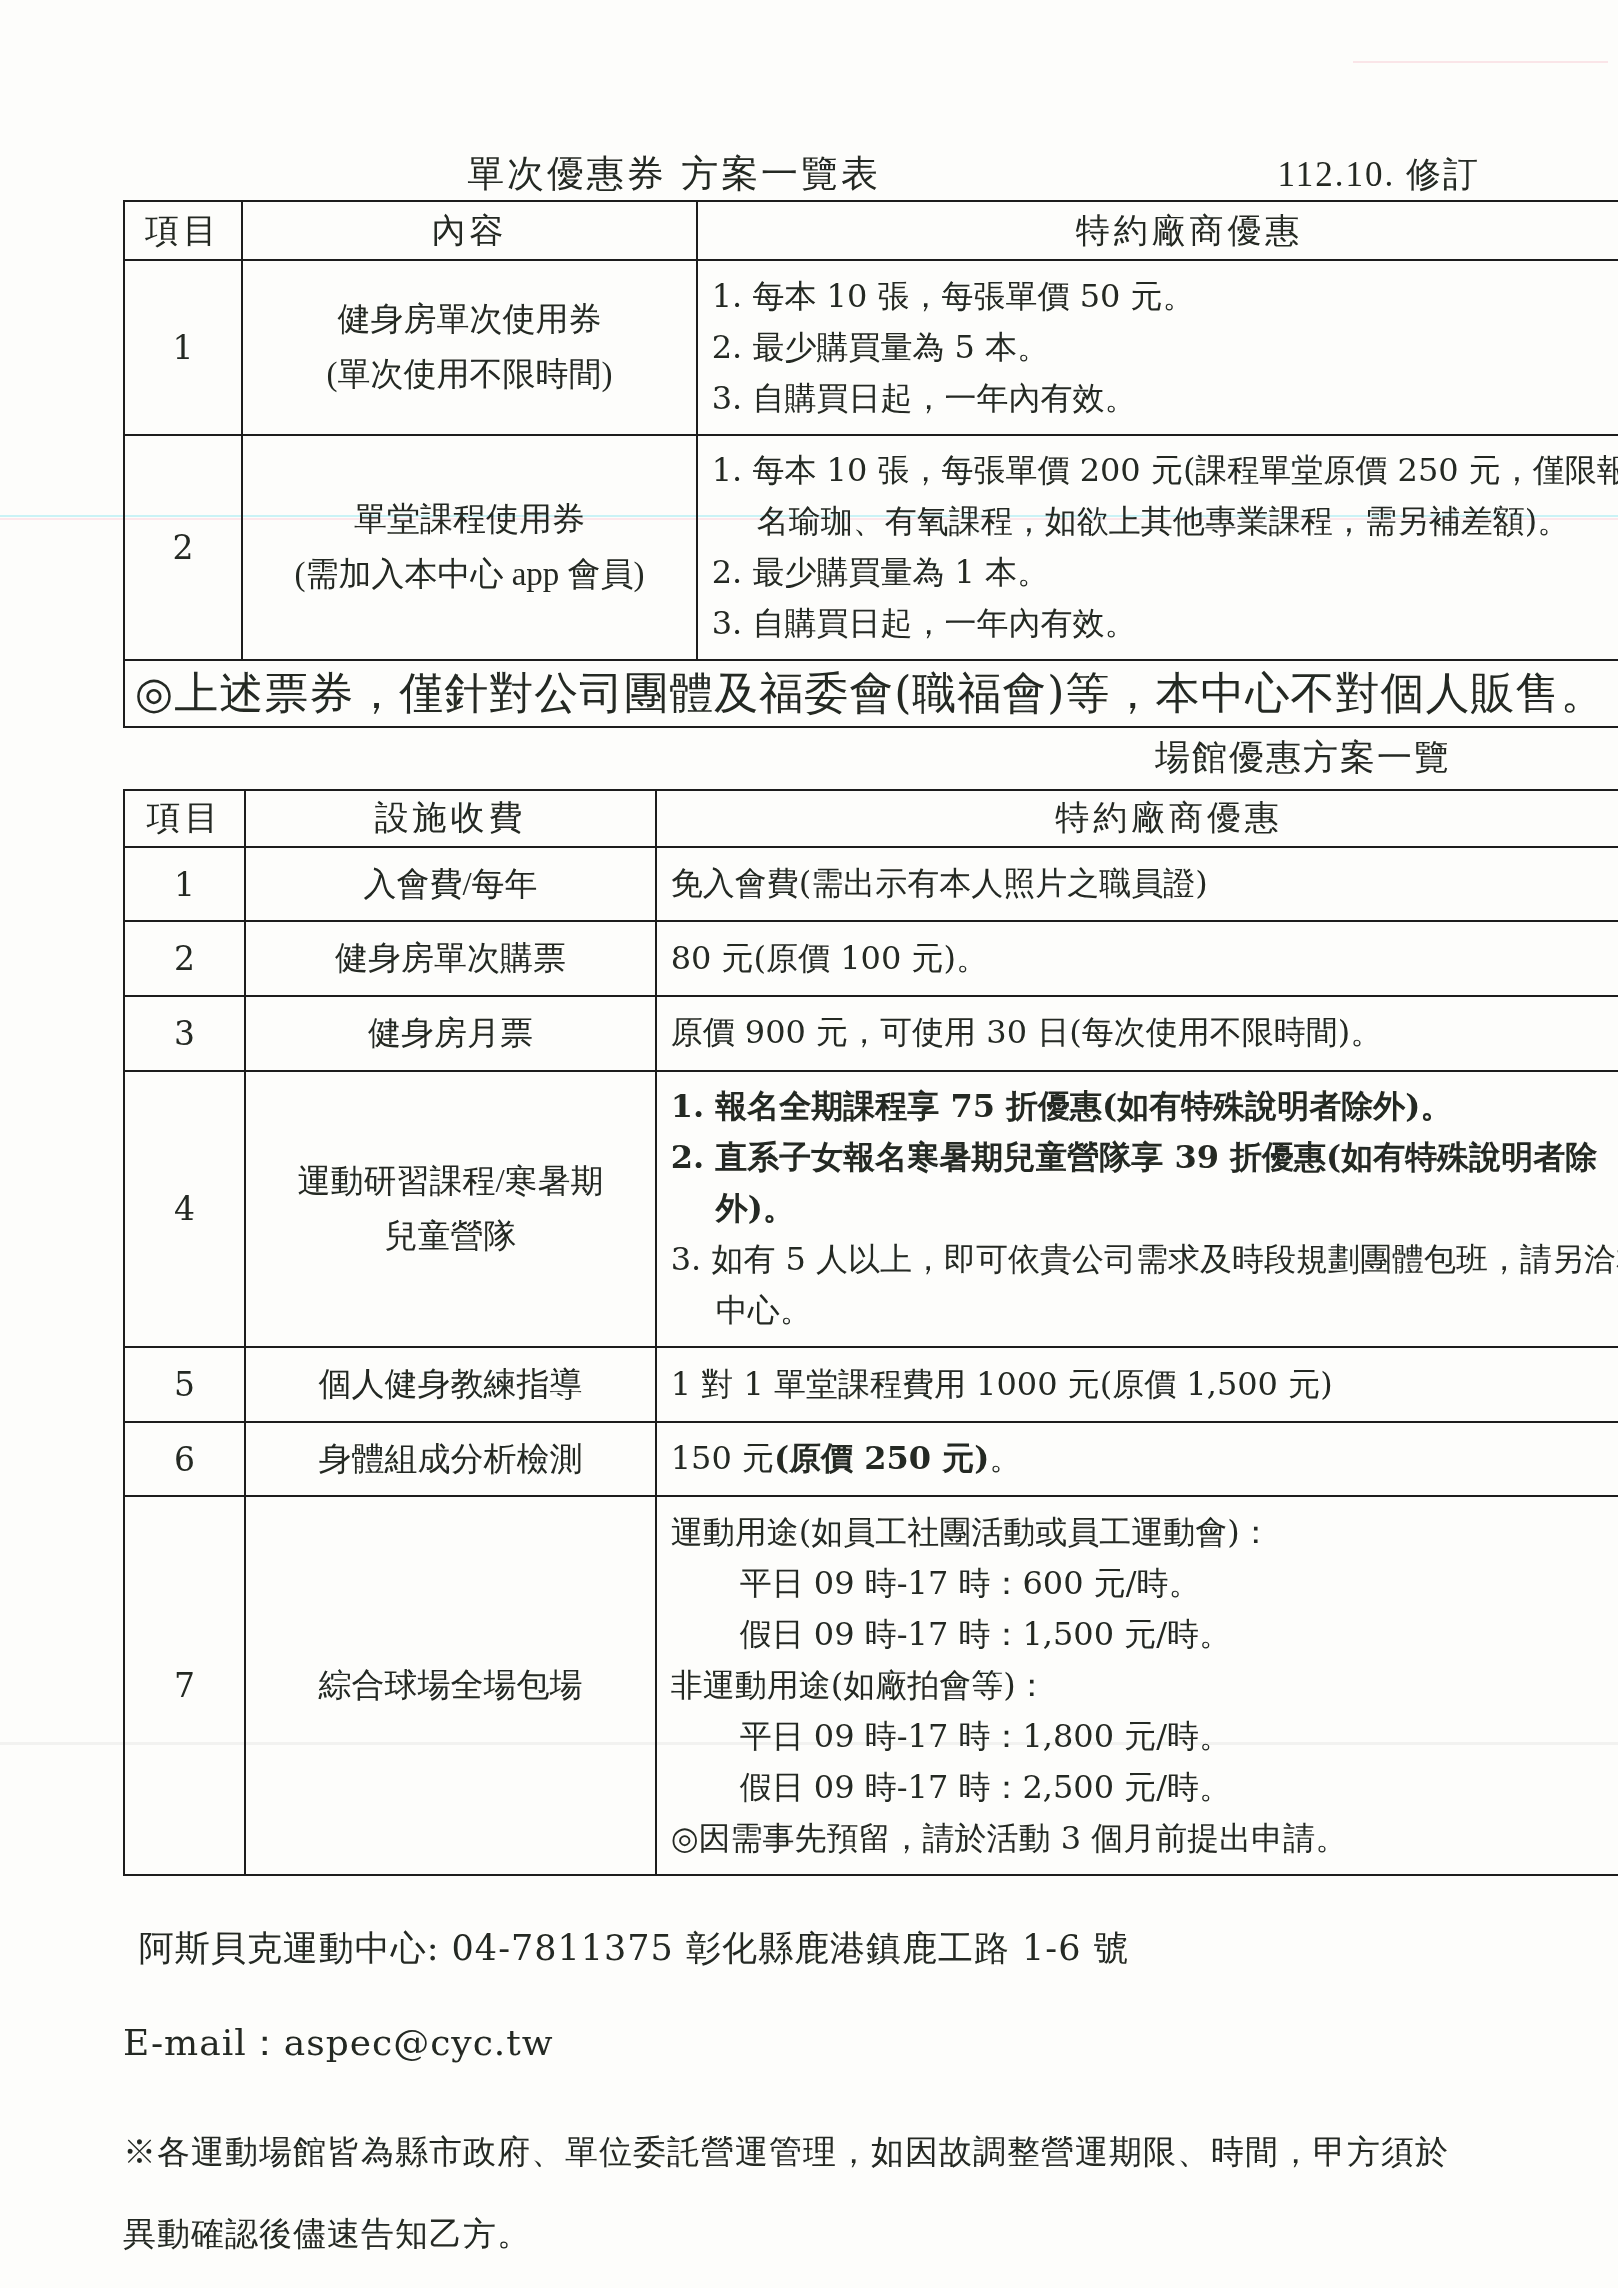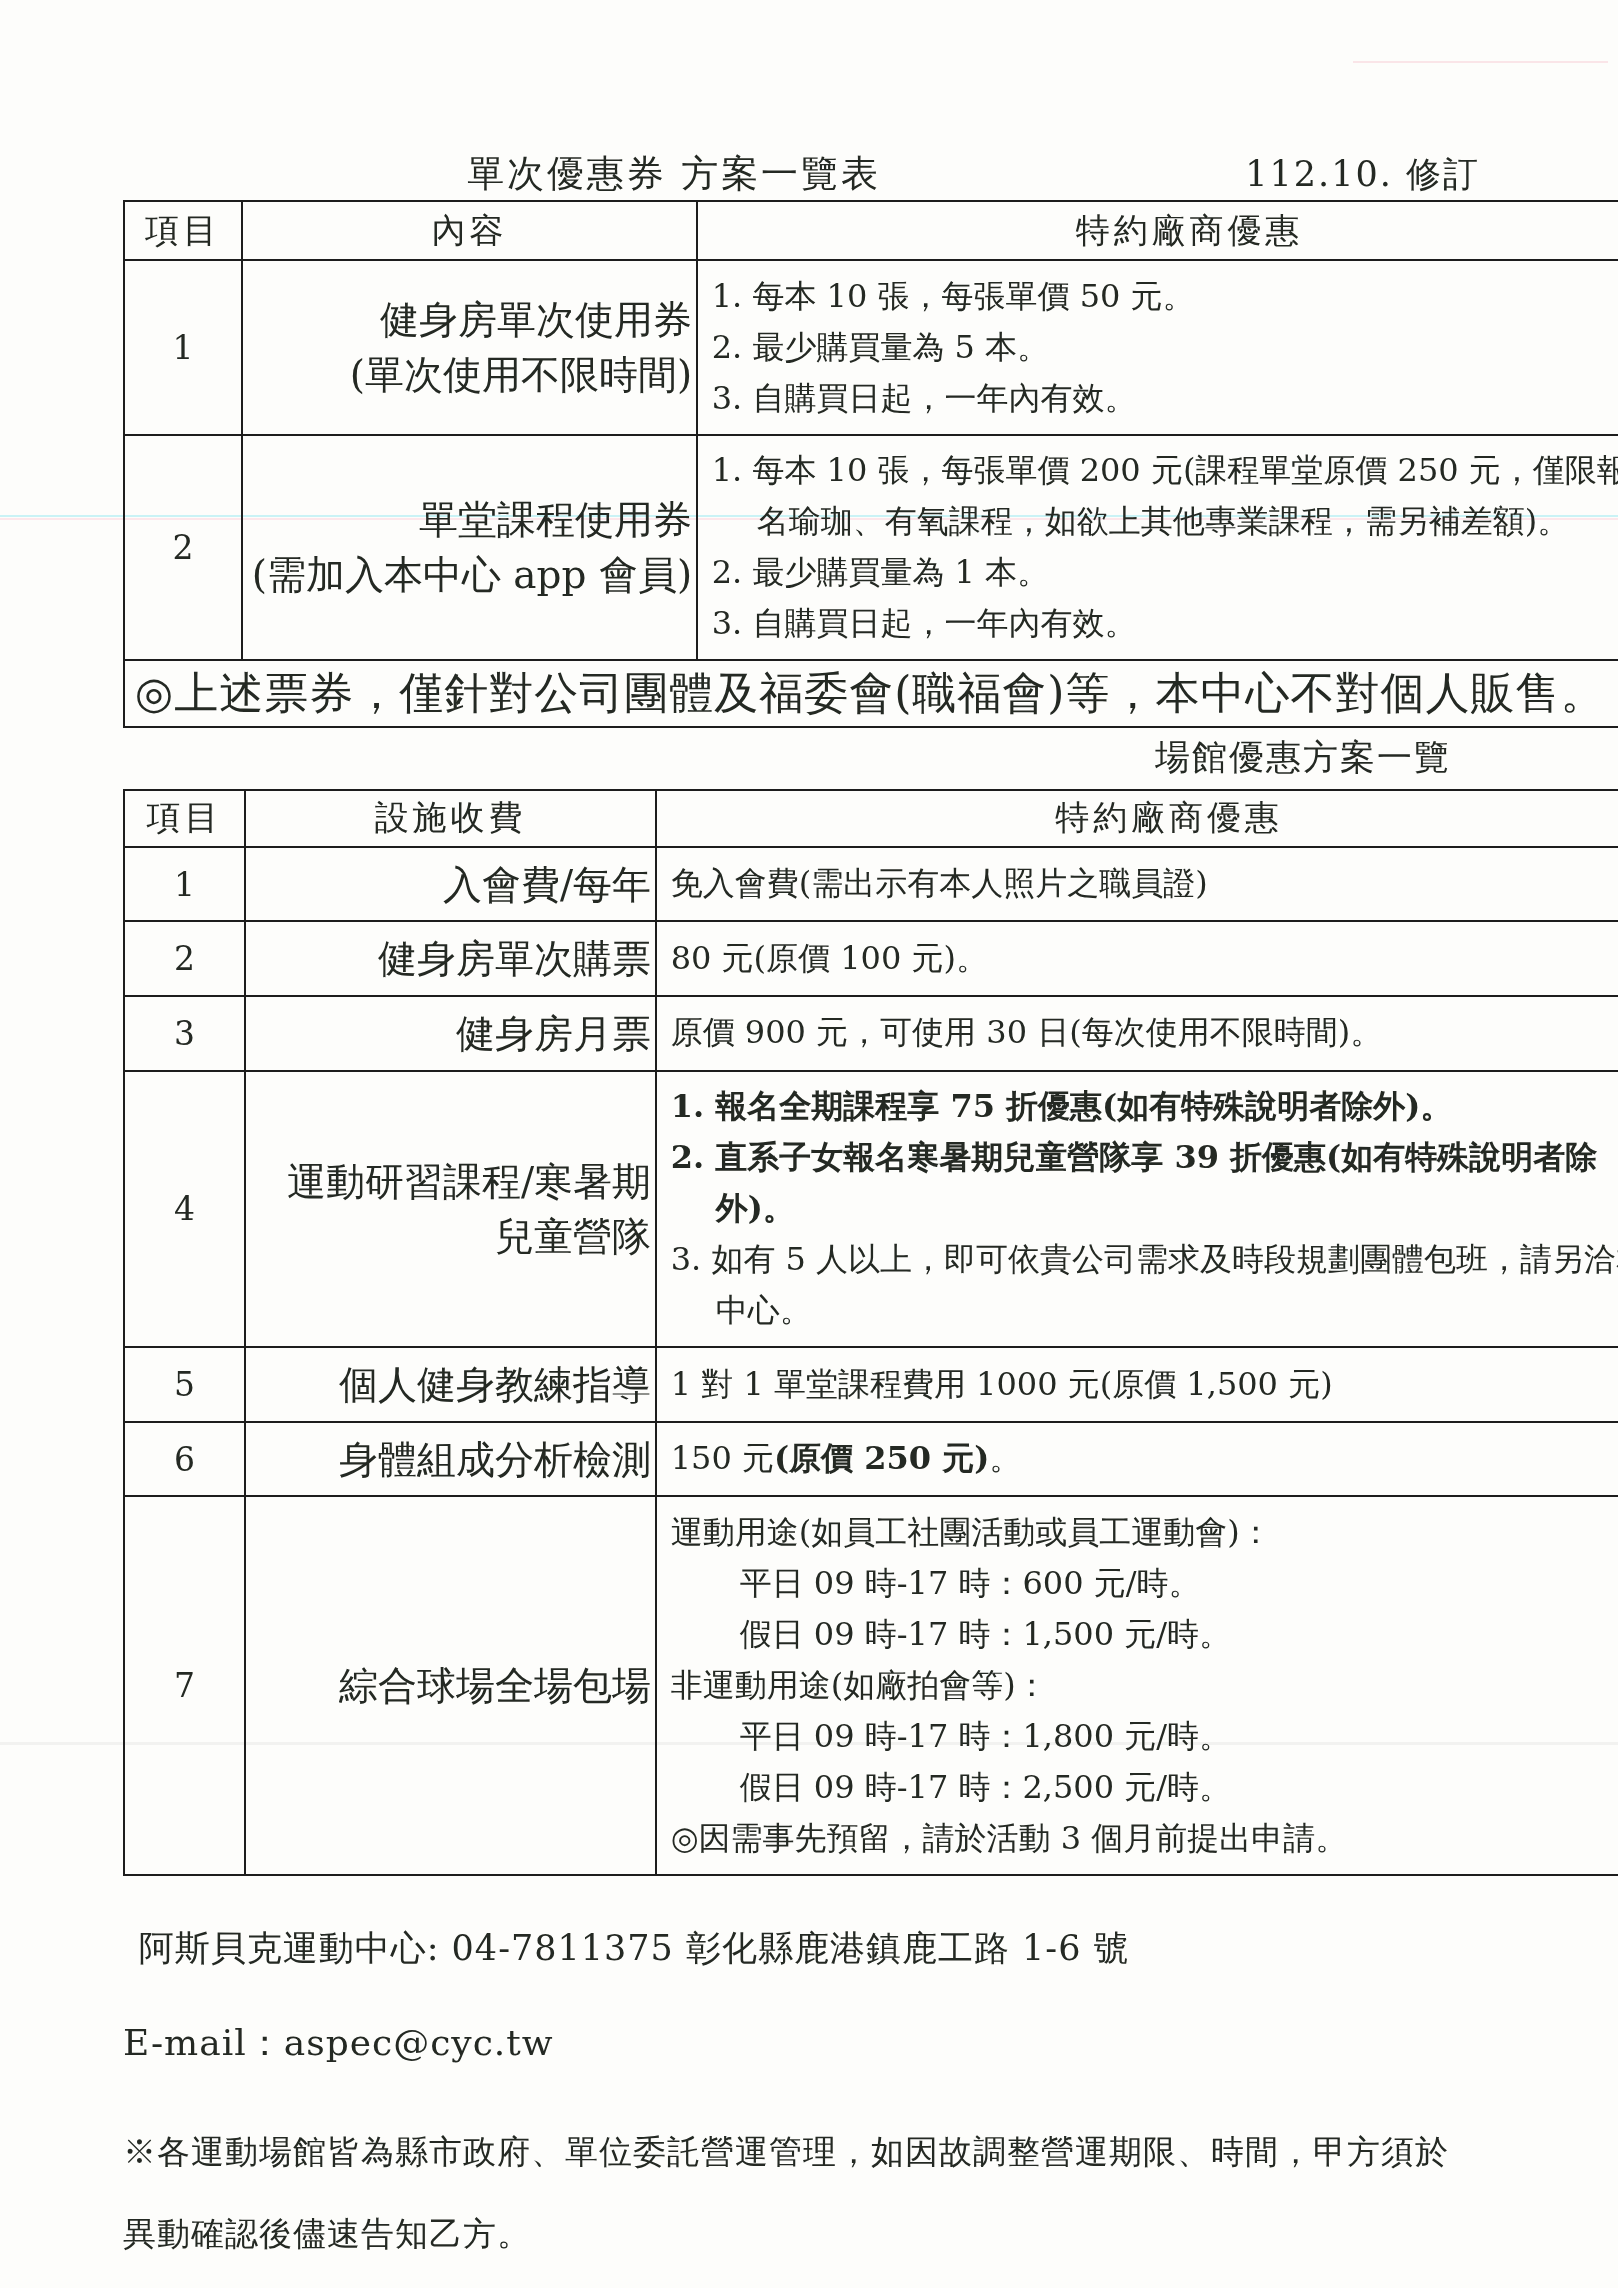--- a/index.html
+++ b/index.html
@@ -17,33 +17,33 @@
   .stripe.pink  { left:0; top:518px; width:1618px; height:2px; background:rgba(250,190,205,.35); }
   .stripe.pink2 { left:1353px; top:61px; width:255px; height:2px; background:rgba(245,175,190,.30); }
   .stripe.gray  { left:0; top:1742px; width:1618px; height:2.9px; background:rgba(60,60,60,.06); }
 
   
   .cap1 { position:relative; margin-top:149px; height:51px; }
   .cap1 .t1-title {
     display:block; text-align:center; position:relative; left:-113px;
     font-size:37px; letter-spacing:2.9px;
   }
-  .cap1 .rev { position:absolute; right:-29px; top:2px; font-size:35px; letter-spacing:2px; }
+  .cap1 .rev { position:absolute; right:-29px; top:2px; font-size:35px; letter-spacing:2px;font-family:Liberation Serif, serif; }
   .cap2 { text-align:right; font-size:35px; letter-spacing:2px; margin:5.9px 0 7.8px 0; }
 
   table { border-collapse:collapse; table-layout:fixed; width:1560px; }
   .tbl { border:2.9px solid #1d1d1d; }
   td, th { border:2px solid #1d1d1d; font-weight:normal; vertical-align:middle; }
 
   th { font-size:34px; letter-spacing:3.9px; text-align:center; }
   .t1 .hrow th { height:55px; }
   .t2 .hrow th { height:53px; }
 
   .c-item { text-align:center; font-size:33px; }
-  .c-mid  { text-align:right; font-size:39px; line-height:55px; padding:7.8px 3.9px; }
+  .c-mid  { text-align:center; font-size:33px; line-height:55px; padding:7.8px 3.9px;font-family:Liberation Serif, serif; }
   .c-ben  { font-size:32px; line-height:51px; padding:9.8px 23.5px 9.8px 13.7px; vertical-align:middle; }
   .num    { padding-left:45px; text-indent:-45px; }
   .b      { font-weight:bold; }
 
   .t2 .r-simple td { height:57px; }
   .t2 .c-ben-line { font-size:32px; padding:2px 9.8px 2px 13.7px;margin-left:47px; }
   .ind { padding-left:69px !important; }
 
   .footnote td { height:65px; font-size:44px; padding:0 7.8px 0 9.8px; letter-spacing:1px;border-radius:20px; }
 

